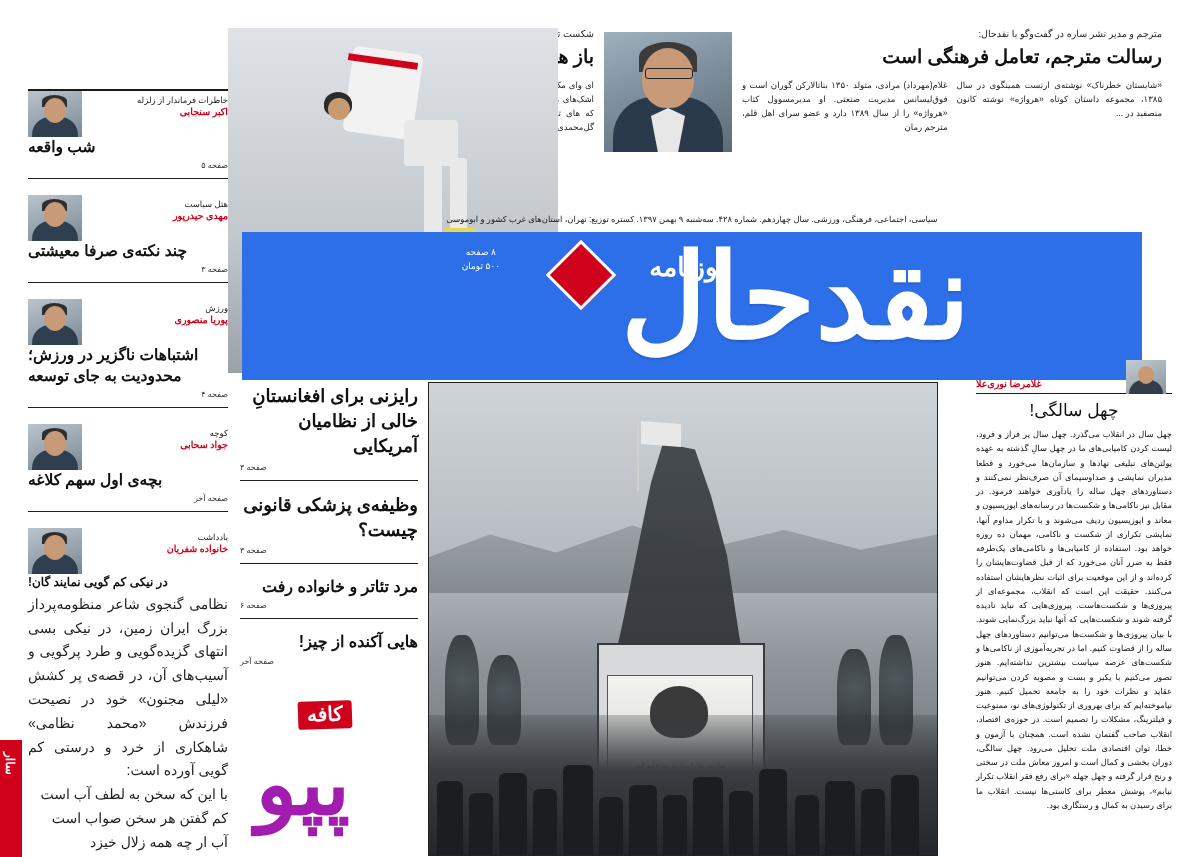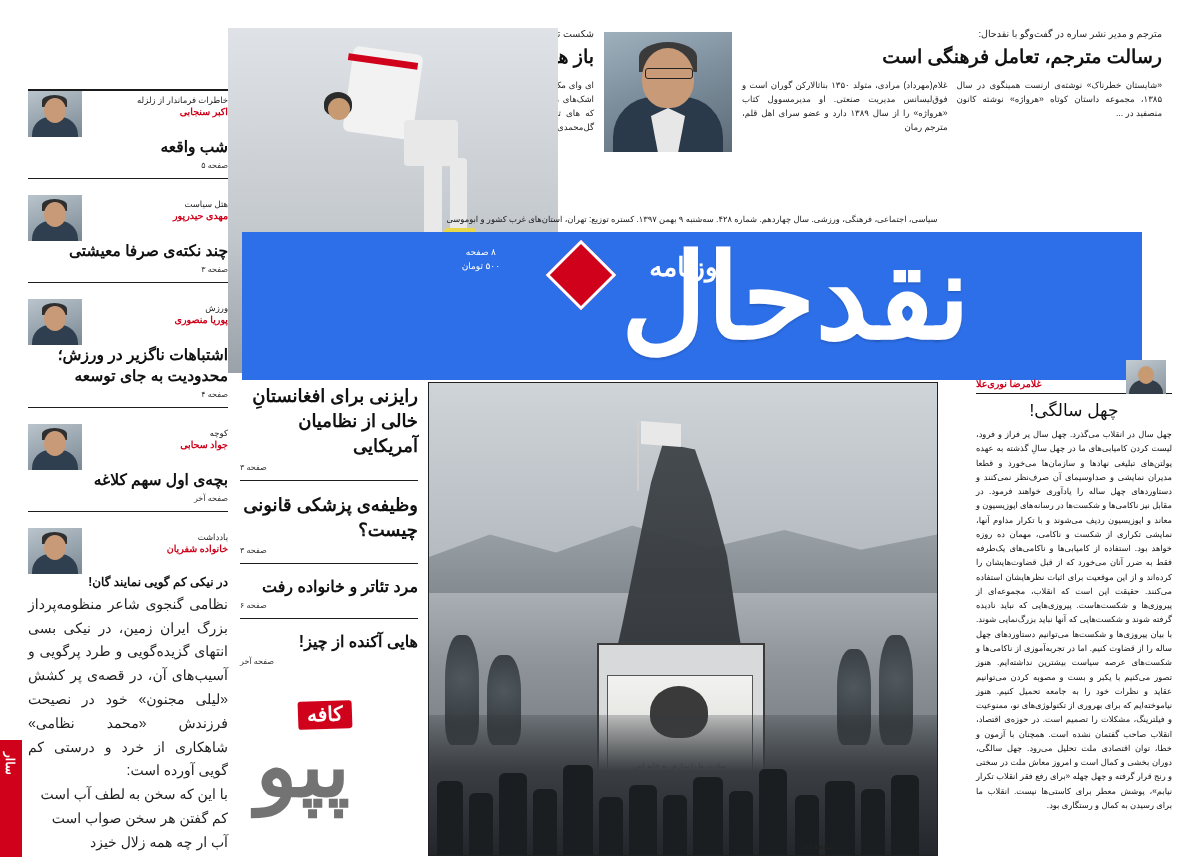--- a/index.html
+++ b/index.html
@@ -209,21 +209,21 @@
     font-weight: bold;
     color: #d0021b;
     direction: rtl;
     text-align: right;
     margin-bottom: 4px;
   }
   .side-title {
     font-size: 15.5px;
     font-weight: bold;
     direction: rtl;
-    text-align: right;
+    text-align: left;
     line-height: 1.35;
     margin-bottom: 3px;
   }
   .side-page { font-size: 8px; direction: rtl; text-align: right; color: #333; }
   .side-row { display: flex; flex-direction: row-reverse; gap: 6px; align-items: flex-start; }
   .side-txt { flex: 1; }
   .mini-photo {
     width: 54px; height: 46px;
     flex: none;
     background: linear-gradient(160deg,#b9c4cc,#7b8893);
@@ -371,23 +371,23 @@
     right: 8px; top: 10px;
     background: #d0021b;
     color: #fff;
     font-size: 20px; font-weight: bold;
     padding: 1px 9px 3px;
     border-radius: 3px;
     transform: rotate(-2deg);
   }
   .cafe-logo .pop-word {
     position: absolute;
-    right: 10px; top: 32px;
+    right: 10px; top: 50px;
     font-size: 86px; font-weight: bold;
-    color: #737373; line-height: 1;
+    color: #a21caf; line-height: 1;
     letter-spacing: -4px;
   }
 
   
   .left-strip {
     position: absolute;
     left: 0; top: 740px;
     width: 22px; height: 117px;
     background: #d0021b;
   }

